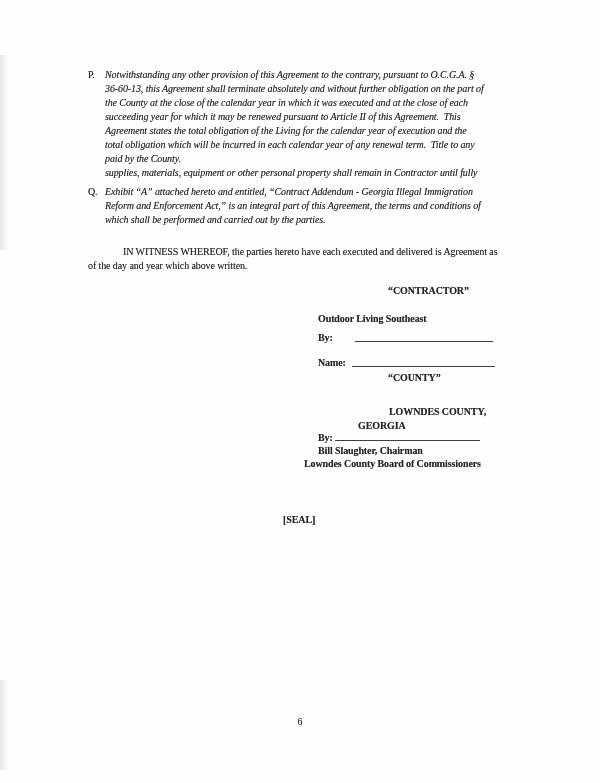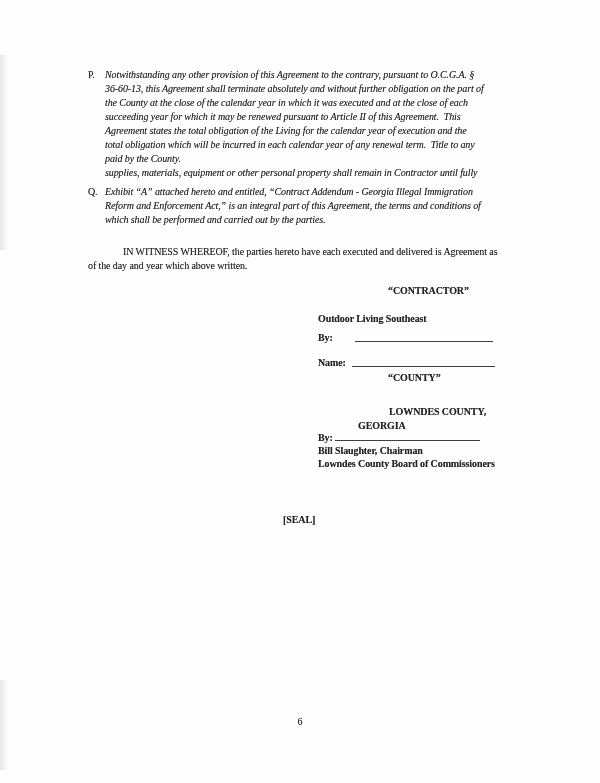--- a/index.html
+++ b/index.html
@@ -117,19 +117,19 @@
 
   <div class="abs" style="top:406px; left:389px;">LOWNDES COUNTY,</div>
 
   <div class="abs" style="top:420px; left:318px;margin-left:40px;">GEORGIA</div>
 
   <div class="abs" style="top:432px; left:318px;">By:</div>
   <div class="uline" style="top:430px; left:335px; width:145px;"></div>
 
   <div class="abs" style="top:445px; left:318px;">Bill Slaughter, Chairman</div>
 
-  <div class="abs" style="top:458px; left:318px;">Lowndes County Board of Commissioners</div>
+  <div class="abs" style="top:458px; left:304px;">Lowndes County Board of Commissioners</div>
 
   <div class="abs" style="top:514px; left:283px;">[SEAL]</div>
 
   <div class="page-number">6</div>
 
 </div>
 
 </body></html>

